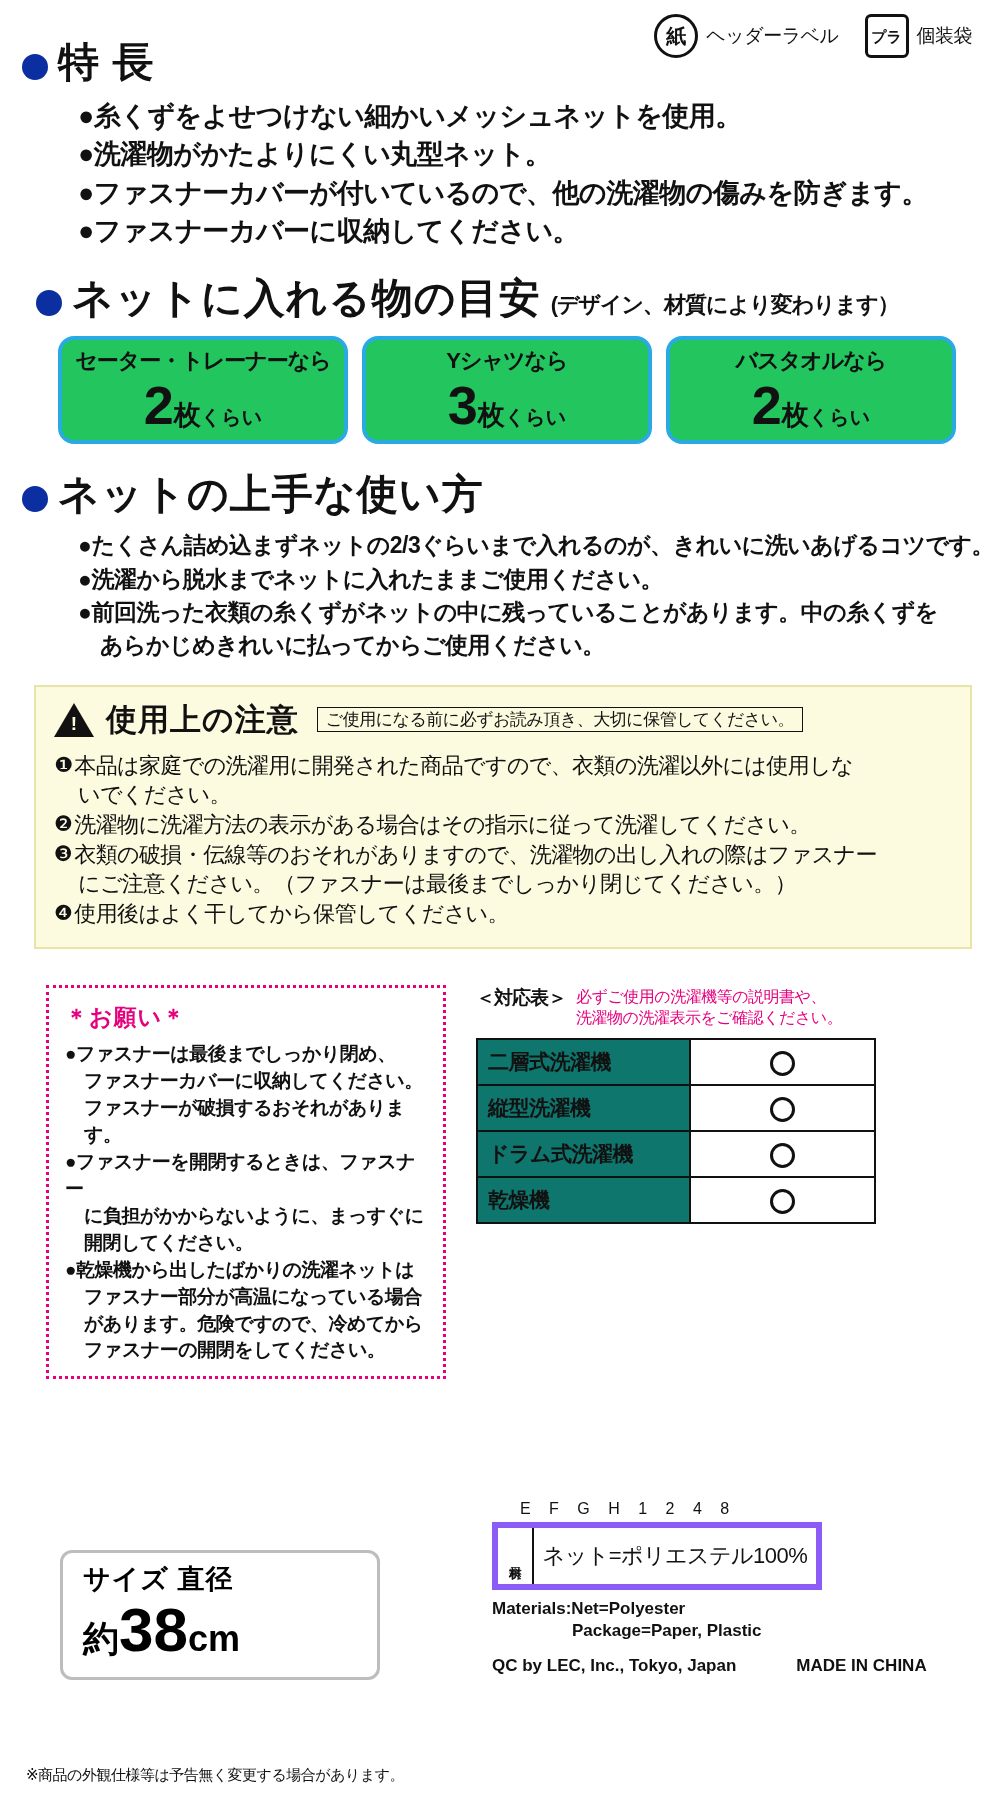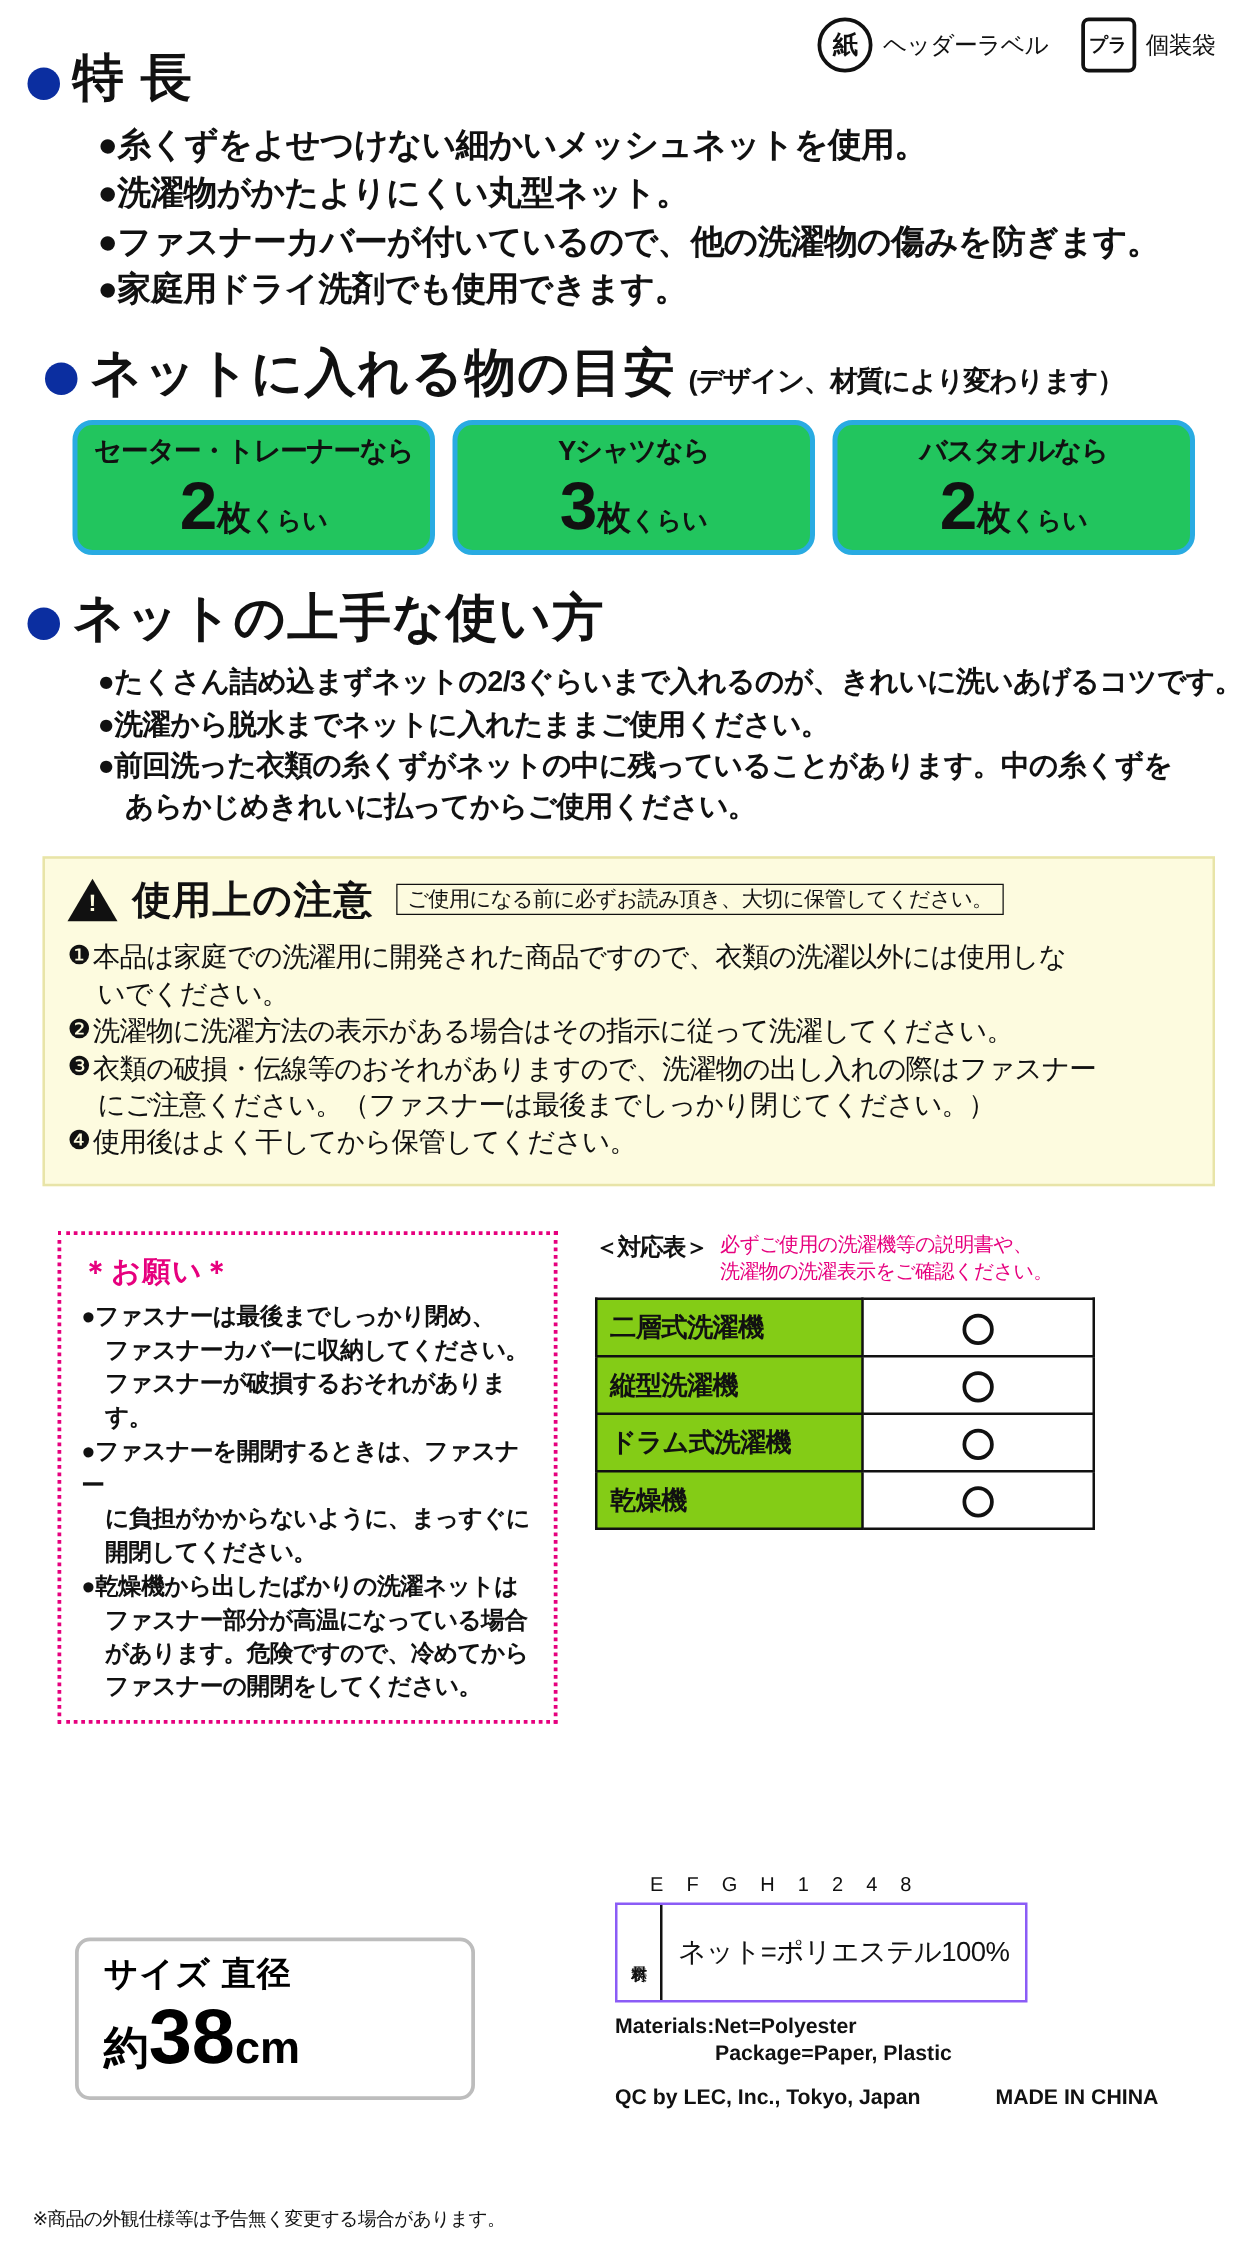--- a/index.html
+++ b/index.html
@@ -275,21 +275,21 @@
   table.taiou-table {
     border-collapse: collapse;
     margin-top: 10px;
     width: 400px;
   }
   table.taiou-table td {
     border: 2px solid #111;
     height: 42px;
   }
   td.tname {
-    background: #84cc16;
+    background: #0f766e;
     font-size: 21px;
     font-weight: bold;
     padding-left: 10px;
     width: 200px;
     letter-spacing: -0.5px;
   }
   td.tmark {
     text-align: center;
     font-size: 27px;
   }
@@ -353,23 +353,23 @@
     width: 470px;
   }
   .mat-code {
     font-size: 16px;
     letter-spacing: 7px;
     margin-left: 28px;
     margin-bottom: 4px;
   }
   .mat-box {
     display: flex;
-    border: 2px solid #8b5cf6;
+    border: 6px solid #8b5cf6;
     width: 330px;
-    height: 80px;
+    height: 68px;
     box-sizing: border-box;
     justify-content: center;
   }
   .mat-vert {
     width: 34px;
     border-right: 2px solid #111;
     font-size: 13px;
     line-height: 1.05;
     writing-mode: vertical-rl;
     text-orientation: upright;
@@ -433,21 +433,21 @@
 
   <div style="padding-top:42px; padding-left:22px;">
     <div class="sec-head">
       <span class="bullet-dot"></span>
       <span class="sec-title">特 長</span>
     </div>
     <div class="feat-list">
       <div class="feat-item">●糸くずをよせつけない細かいメッシュネットを使用。</div>
       <div class="feat-item">●洗濯物がかたよりにくい丸型ネット。</div>
       <div class="feat-item">●ファスナーカバーが付いているので、他の洗濯物の傷みを防ぎます。</div>
-      <div class="feat-item">●家庭用ドライ洗剤でも使用できます。</div>
+      <div class="feat-item">●ファスナーカバーに収納してください。</div>
     </div>
   </div>
 
   <div style="padding-top:28px; padding-left:36px;">
     <div class="sec-head">
       <span class="bullet-dot"></span>
       <span class="sec-title">ネットに入れる物の目安</span>
       <span class="sec-sub">(デザイン、材質により変わります）</span>
     </div>
     <div class="cap-row">

